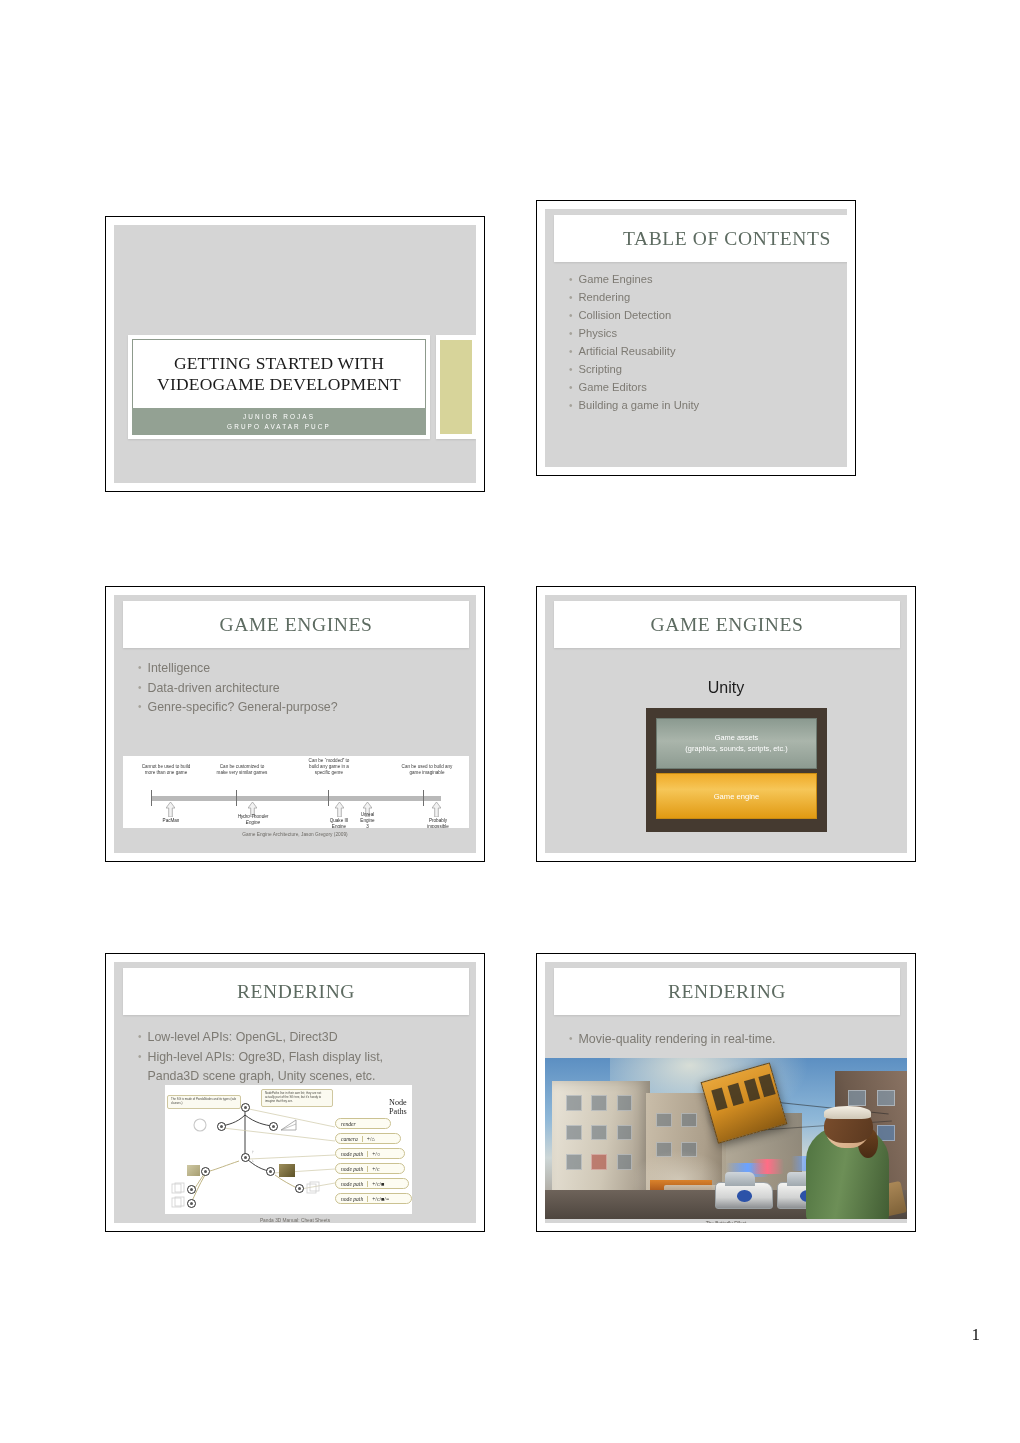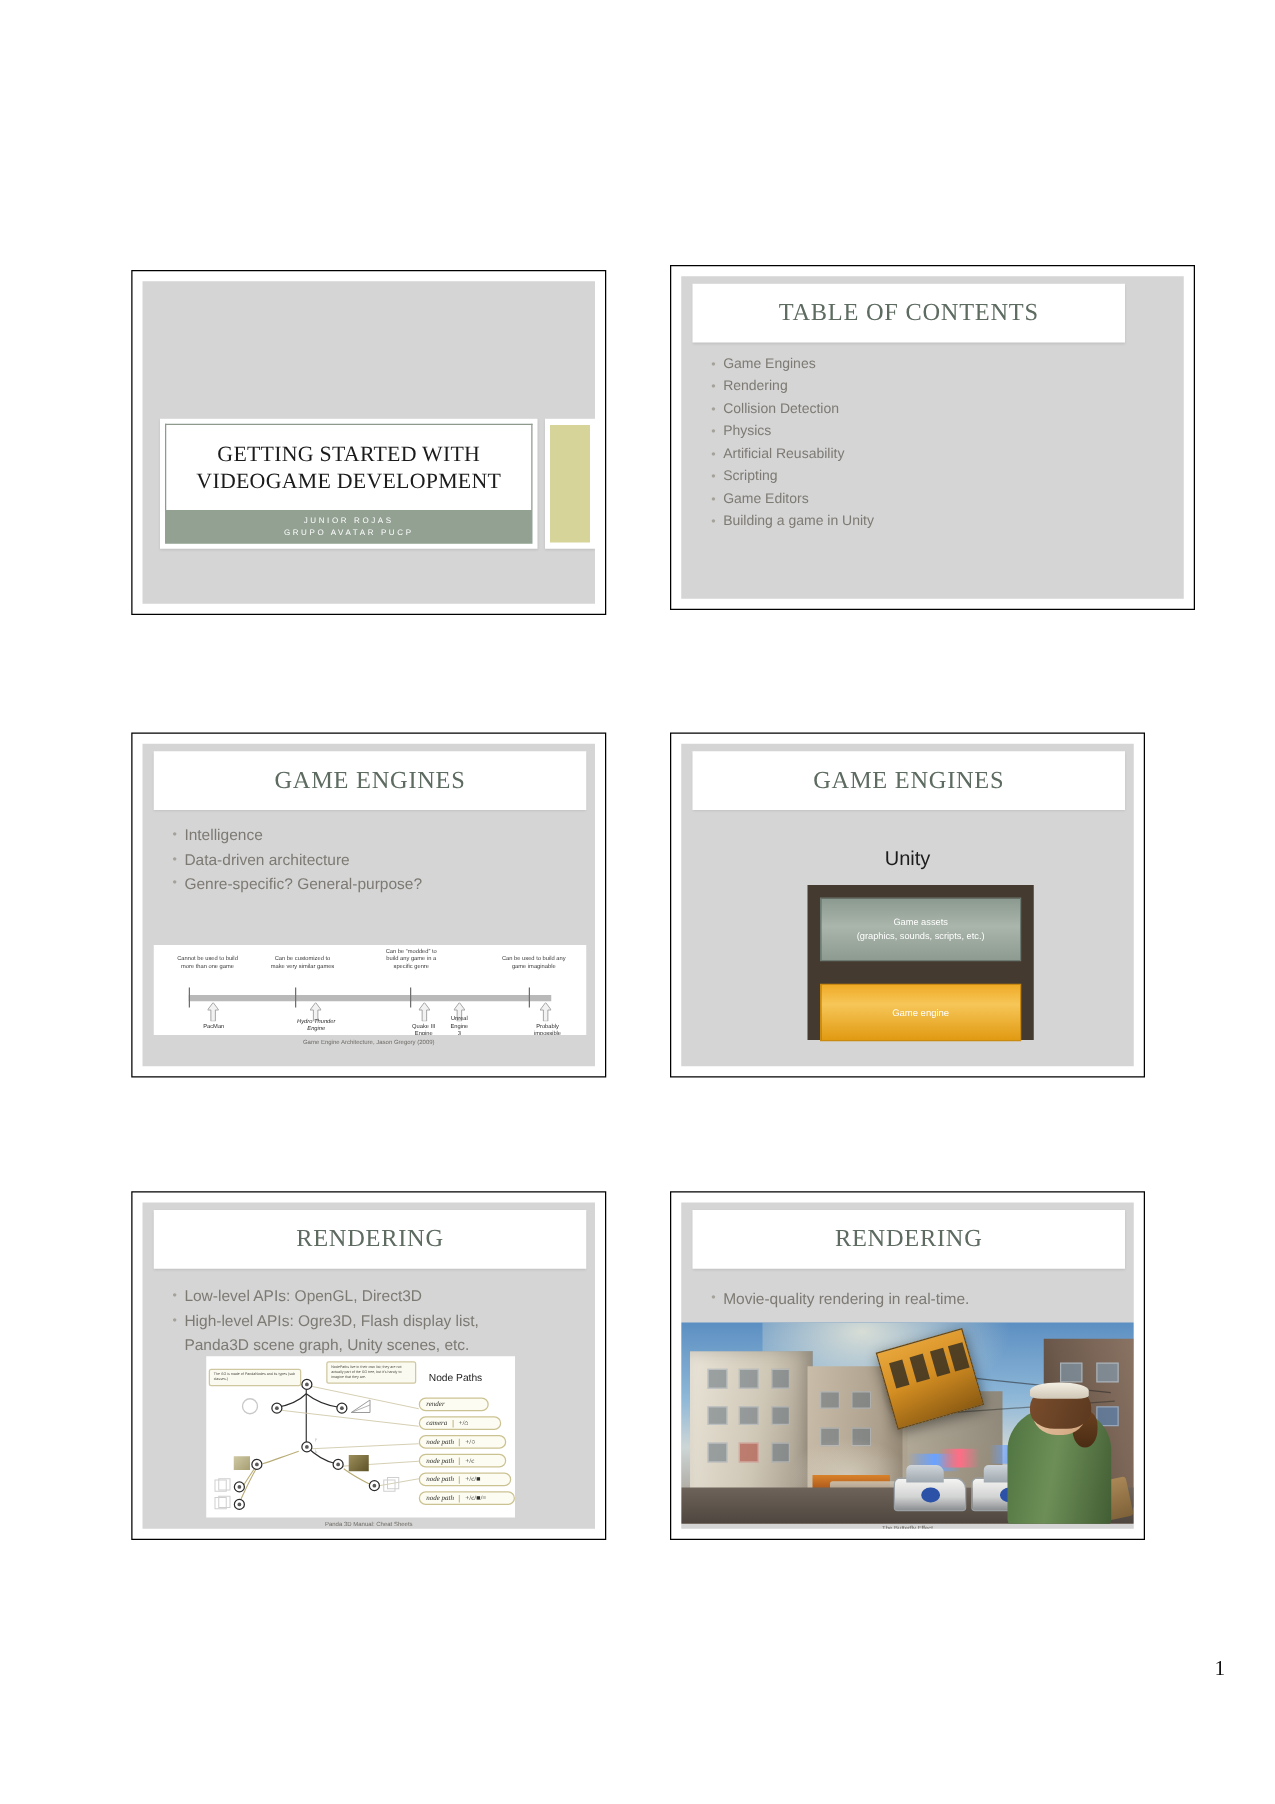--- a/index.html
+++ b/index.html
@@ -30,21 +30,21 @@
   }
   .slide-inner {
     position: absolute;
     left: 8px; top: 8px; right: 8px; bottom: 8px;
     background: #d5d5d5;
     overflow: hidden;
   }
 
   
   .s1 { left: 105px;  top: 216px;  width: 380px; height: 276px; }
-  .s2 { left: 536px;  top: 212px;  width: 420px; height: 276px; }
+  .s2 { left: 536px;  top: 200px;  width: 320px; height: 276px; }
   .s3 { left: 105px;  top: 586px;  width: 380px; height: 276px; }
   .s4 { left: 536px;  top: 586px;  width: 380px; height: 276px; }
   .s5 { left: 105px;  top: 953px;  width: 380px; height: 279px; }
   .s6 { left: 536px;  top: 953px;  width: 380px; height: 279px; }
 
   
   .title-band {
     position: absolute;
     left: 9px; top: 6px;
     width: 346px; height: 47px;
@@ -225,21 +225,21 @@
     align-items: center;
     justify-content: center;
     text-align: center;
     font-size: 7.4px;
     color: #ffffff;
     line-height: 1.45;
     white-space: pre-line;
   }
   .stack-engine {
     height: 46px;
-    margin-top: 18px;
+    margin-top: 4px;
     background: linear-gradient(180deg, #f0ab28 0%, #f6c658 35%, #e19a12 100%);
     border: 0.7px solid #c98b12;
     box-sizing: border-box;
     display: flex;
     align-items: center;
     justify-content: center;
     font-size: 7.6px;
     color: #ffffff;
   }
 
@@ -295,23 +295,24 @@
     white-space: nowrap;
   }
   .pd-np .sep {
     margin-left: 4px;
     padding-left: 4px;
     border-left: 0.8px solid #cbc292;
     font-style: normal;
   }
   .pd-nptitle {
     position: absolute;
-    font-family: Liberation Sans, sans-serif;
+    font-family: Liberation Serif, serif;
     font-size: 8.2px;
     color: #1f1f1f;
+    margin-left: 46px;
   }
 
   
   .shot {
     position: absolute;
     left: 0; top: 96px;
     width: 100%; height: 161px;
     overflow: hidden;
     background: linear-gradient(180deg, #5c8fc2 0%, #8fb8d8 38%, #cdd6d6 62%, #9a8c7e 100%);
   }

